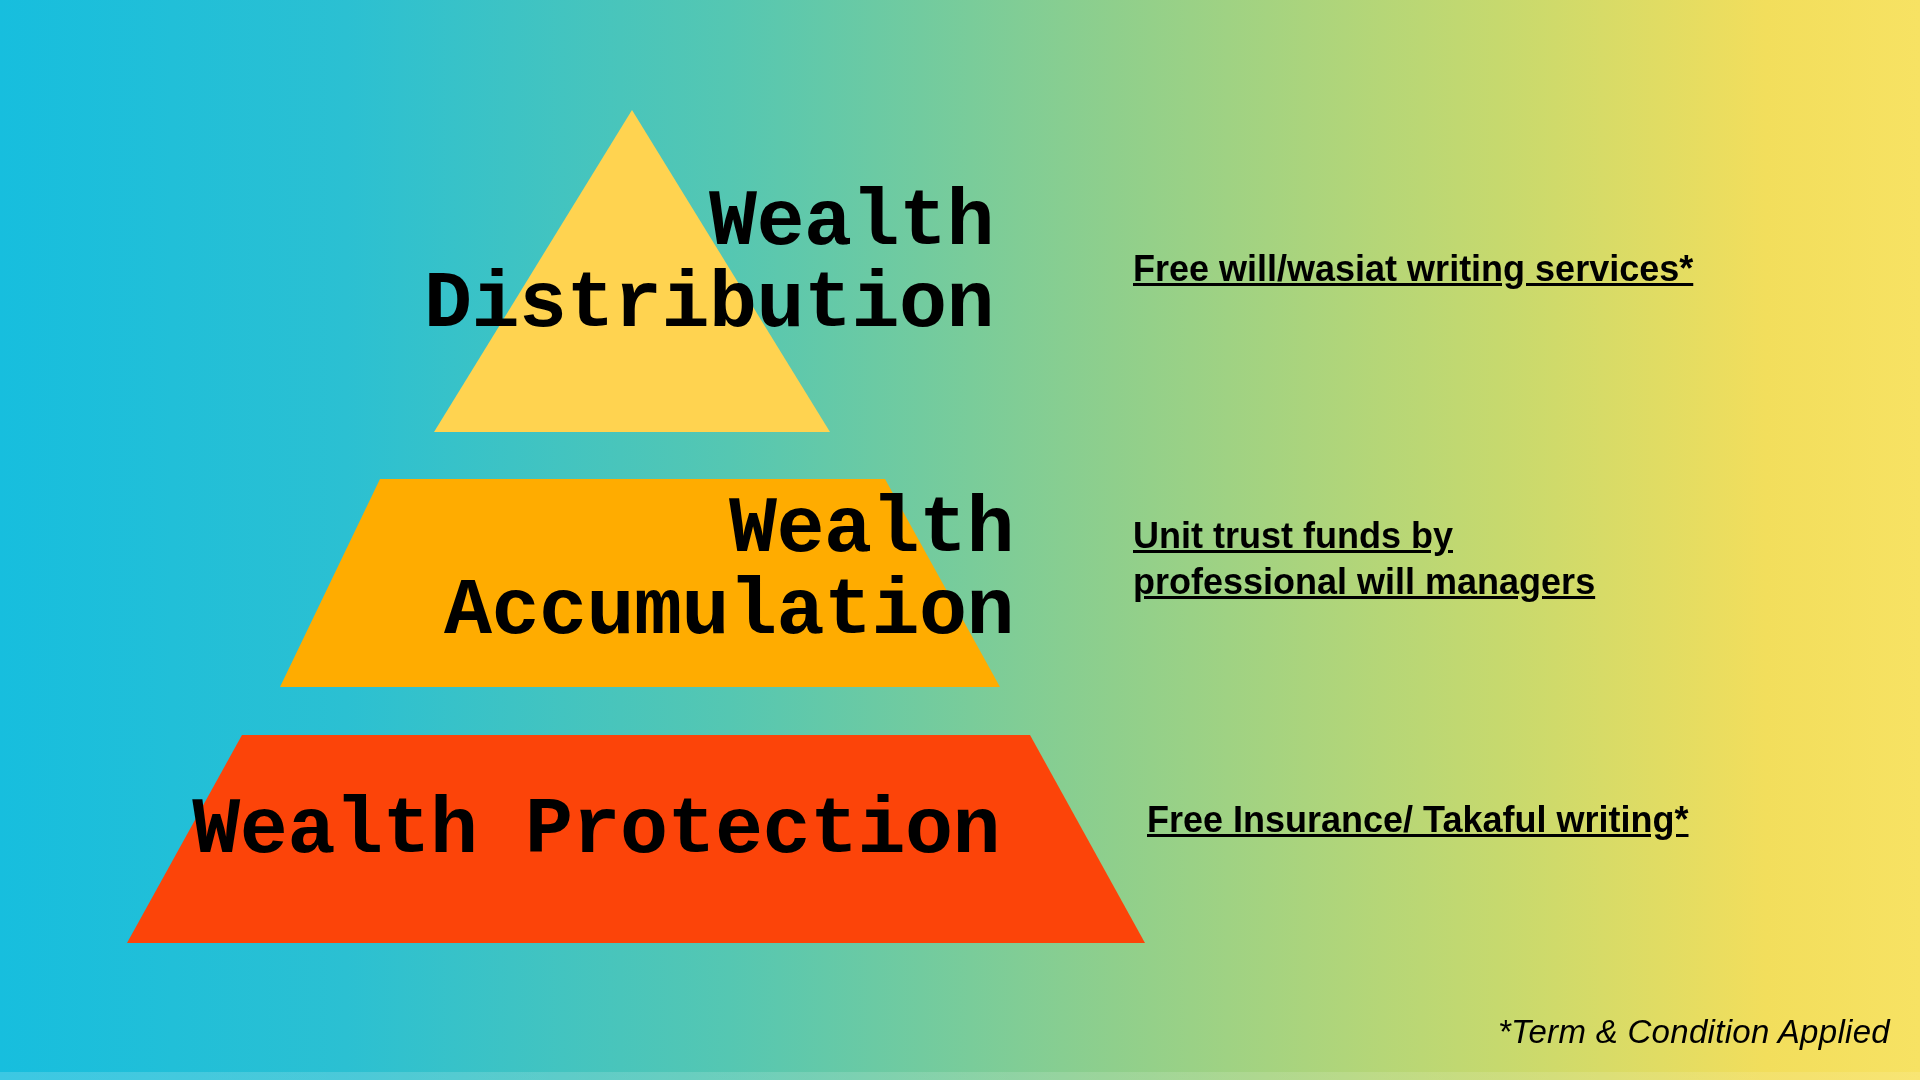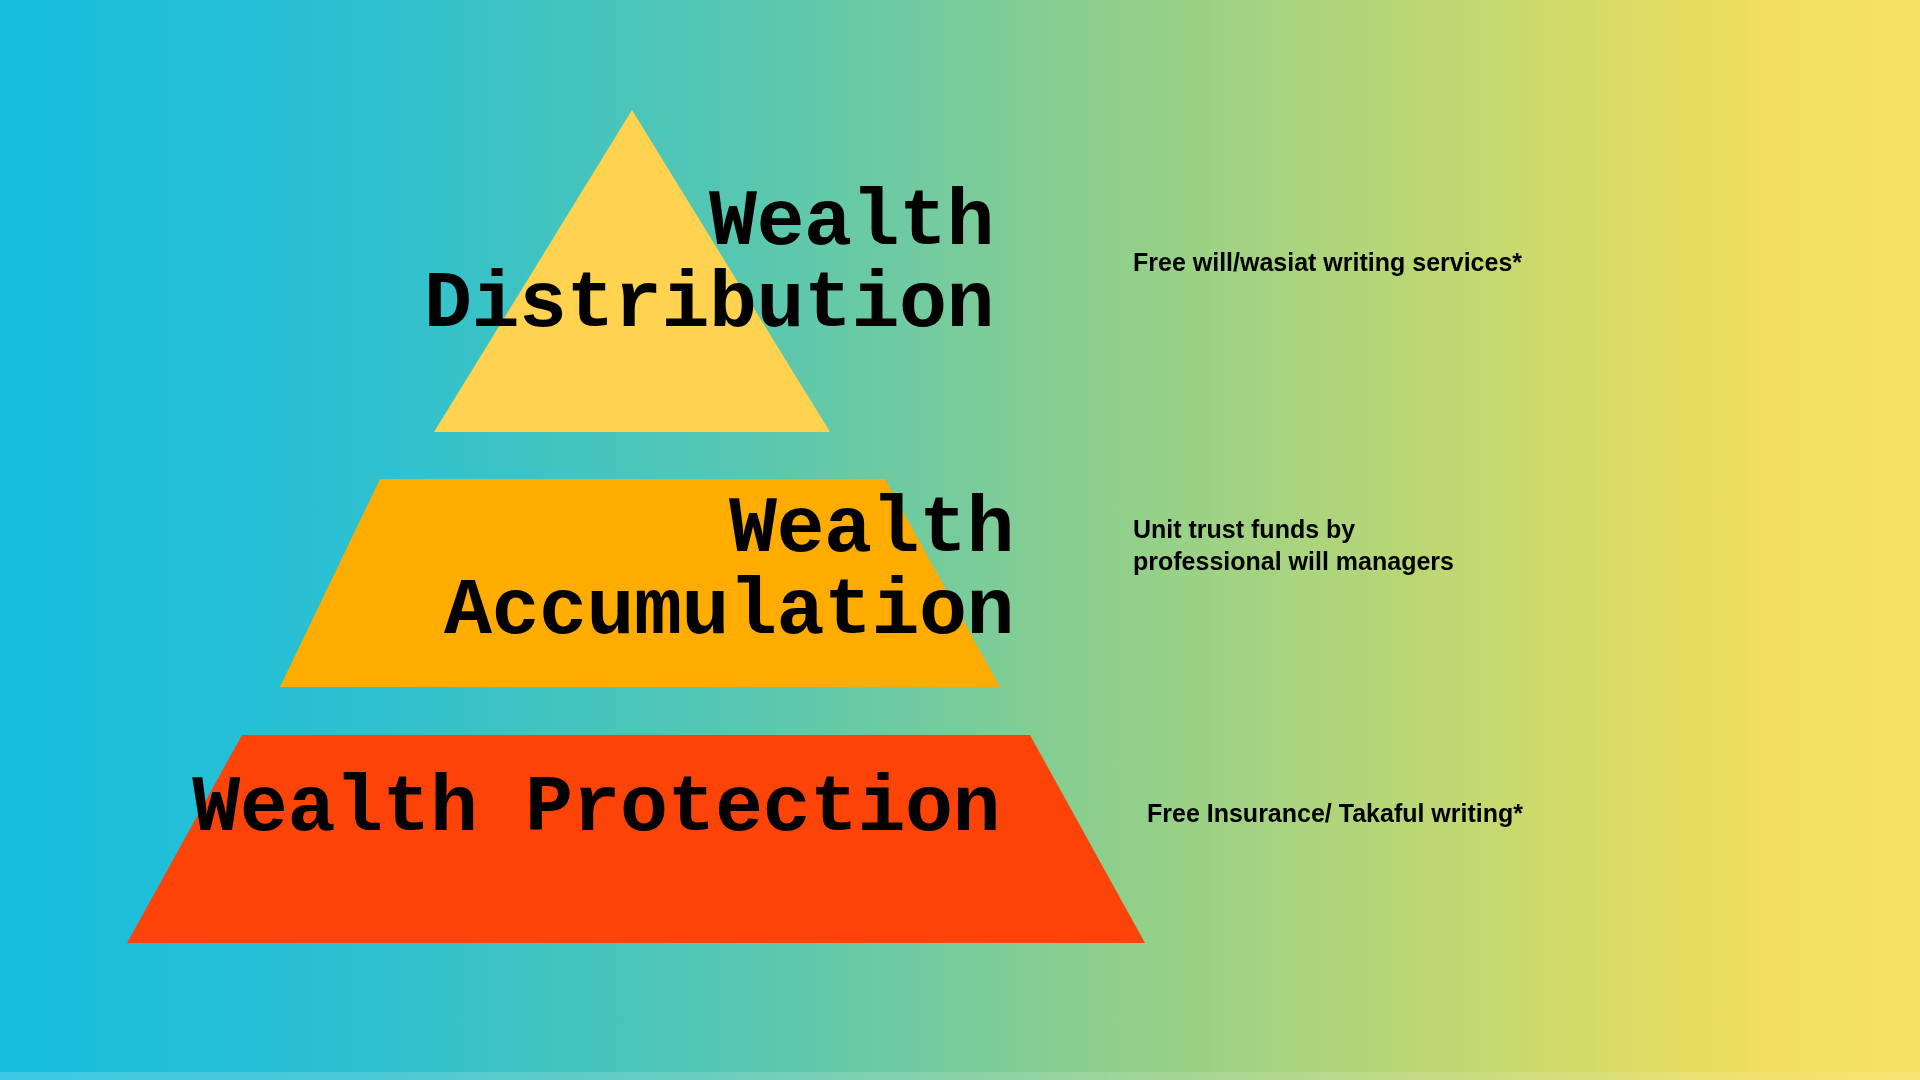--- a/index.html
+++ b/index.html
@@ -48,34 +48,35 @@
     font-size: 80px;
   }
   #tier-label-accumulation {
     left: 250px;
     top: 489px;
     width: 764px;
     font-size: 80px;
   }
   #tier-label-protection {
     left: 160px;
-    top: 768px;
+    top: 790px;
     width: 840px;
     font-size: 80px;
   }
 
   
   .desc {
     position: absolute;
     color: #000000;
     font-weight: 700;
-    font-size: 25px;
+    font-size: 36px;
     line-height: 1.28;
     white-space: pre-line;
     font-family: "Liberation Sans", sans-serif;
+    text-decoration: underline;
   }
   #desc-distribution {
     left: 1133px;
     top: 246px;
     width: 700px;
   }
   #desc-accumulation {
     left: 1133px;
     top: 513px;
     width: 700px;
@@ -129,16 +130,17 @@
 
   <div class="tier-label" id="tier-label-protection">Wealth Protection</div>
 
   <div class="desc" id="desc-distribution">Free will/wasiat writing services*</div>
 
   <div class="desc" id="desc-accumulation">Unit trust funds by
 professional will managers</div>
 
   <div class="desc" id="desc-protection">Free Insurance/ Takaful writing*</div>
 
+  <div id="footnote">*Term &amp; Condition Applied</div>
 
   <div id="bottom-band"></div>
 
 </div>
 
 </body></html>

